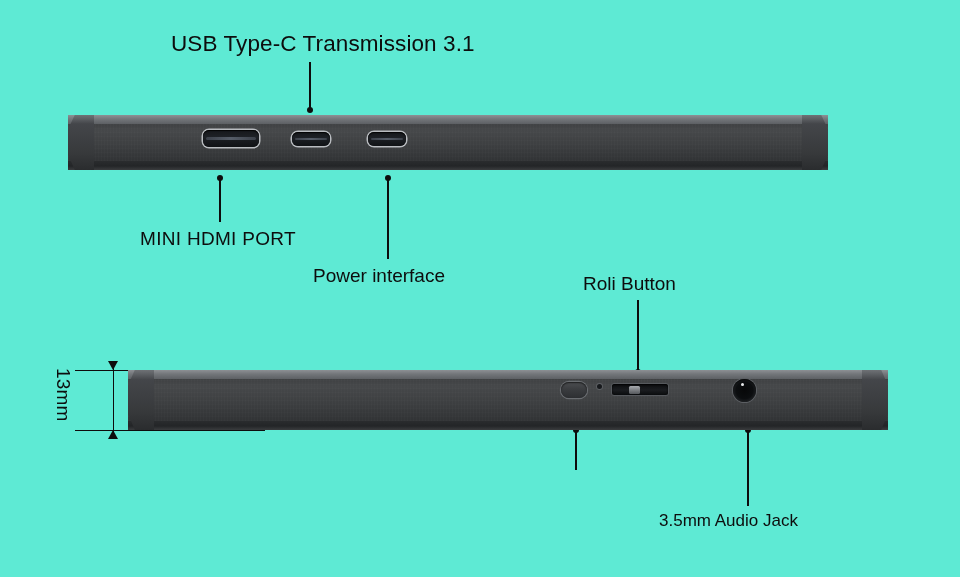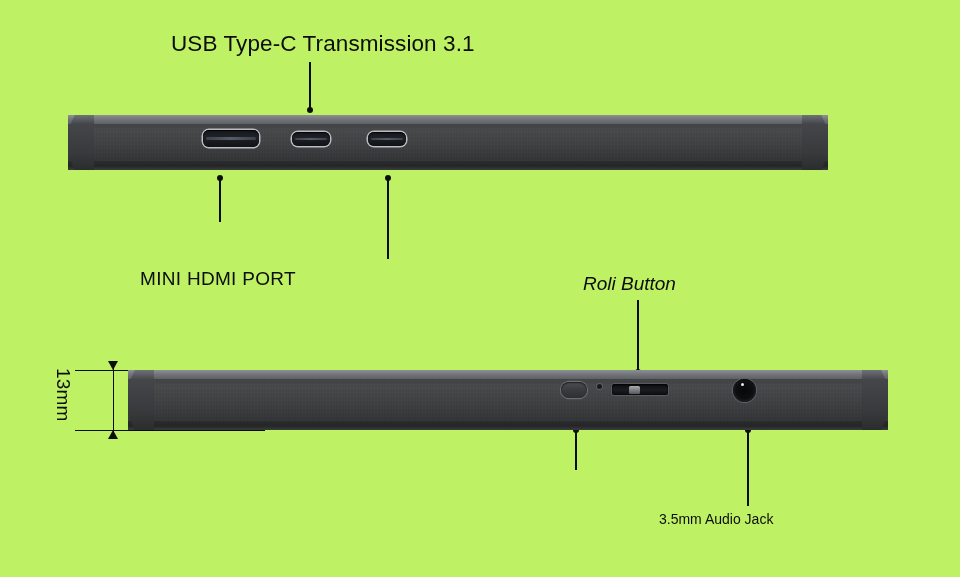--- a/index.html
+++ b/index.html
@@ -8,39 +8,39 @@
     background: #ffffff;
   }
   body {
     font-family: "Liberation Sans", sans-serif;
     color: #111111;
   }
   #stage {
     position: relative;
     width: 960px;
     height: 577px;
-    background: #bef264;
+    background: #5eead4;
     overflow: hidden;
   }
 
   
   .lbl {
     position: absolute;
     white-space: nowrap;
     color: #0d0d0d;
     font-weight: 400;
     line-height: 1;
   }
   .lbl-title     { font-size: 22.5px; left: 171px; top: 33px; letter-spacing: .1px; }
   .lbl-note      { font-size: 12.5px; left: 470px; top: 40px; color: #4a4a4a; }
-  .lbl-hdmi      { font-size: 19px;   left: 140px; top: 229px; letter-spacing: .3px; margin-top: 40px; }
+  .lbl-hdmi      { font-size: 19px;   left: 140px; top: 229px; letter-spacing: .3px; }
   .lbl-power-if  { font-size: 19px;   left: 313px; top: 266px; }
-  .lbl-roli      { font-size: 19px;   left: 583px; top: 274px; font-style: italic; }
+  .lbl-roli      { font-size: 19px;   left: 583px; top: 274px; }
   .lbl-power-ret { font-size: 19px;   left: 478px; top: 476px; }
-  .lbl-audio     { font-size: 14px;   left: 659px; top: 512px; }
+  .lbl-audio     { font-size: 17px;   left: 659px; top: 512px; }
 
   .lbl-dim {
     position: absolute;
     left: 52px;
     top: 368px;
     width: 68px;
     font-size: 19px;
     color: #0d0d0d;
     transform-origin: 0 0;
     transform: rotate(90deg) translate(0, -22px);
@@ -227,20 +227,21 @@
     background: #e8eaec;
   }
 </style>
 </head>
 <body>
 
 <div id="stage">
 
   <div class="lbl lbl-title">USB Type-C Transmission 3.1</div>
   <div class="lbl lbl-hdmi">MINI HDMI PORT</div>
+  <div class="lbl lbl-power-if">Power interface</div>
   <div class="lbl lbl-roli">Roli Button</div>
   <div class="lbl lbl-audio">3.5mm Audio Jack</div>
 
   <div class="leader dot-bottom" id="leader-usbc"></div>
   <div class="leader dot-top" id="leader-hdmi"></div>
   <div class="leader dot-top" id="leader-powerif"></div>
   <div class="leader dot-bottom" id="leader-roli"></div>
   <div class="leader dot-top" id="leader-powerret"></div>
   <div class="leader dot-top" id="leader-audio"></div>
 

